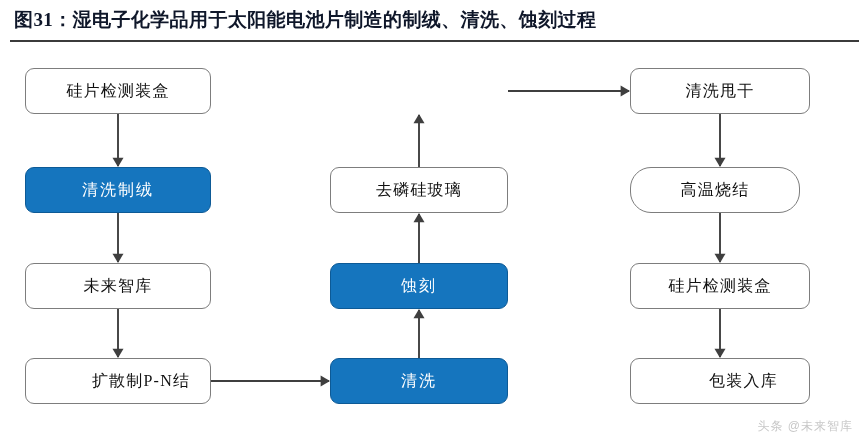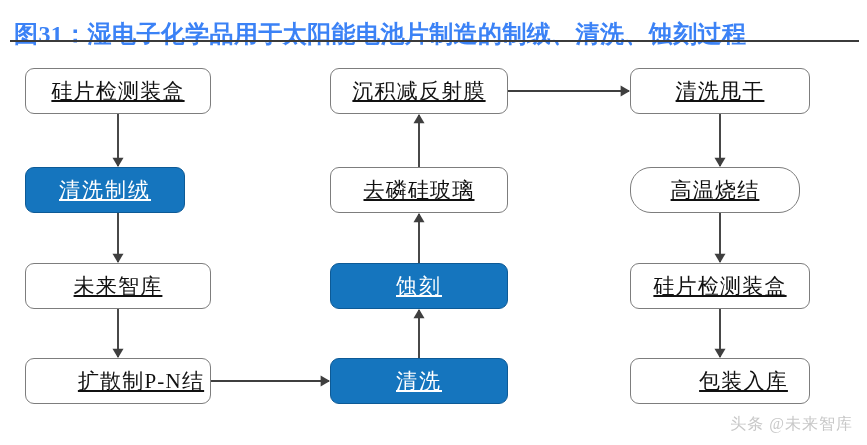--- a/index.html
+++ b/index.html
@@ -20,25 +20,25 @@
   #title-bar {
     position: absolute;
     left: 0;
     top: 0;
     width: 867px;
     height: 42px;
   }
   #page-title {
     position: absolute;
     left: 14px;
-    top: 18px;
+    top: 7px;
     font-family: "Liberation Serif", "DejaVu Serif", serif;
-    font-size: 24px;
+    font-size: 19px;
     font-weight: bold;
-    color: #3b82f6;
+    color: #0f172a;
     letter-spacing: 0.4px;
     white-space: nowrap;
   }
   #title-rule {
     position: absolute;
     left: 10px;
     top: 40px;
     width: 849px;
     height: 0;
     border-top: 2.2px solid #3b3b3b;
@@ -68,45 +68,44 @@
     border-radius: 9px;
     display: flex;
     align-items: center;
     justify-content: center;
     text-align: center;
     line-height: 1;
   }
   .node .node-label {
     display: block;
     white-space: nowrap;
-    font-size: 21px;
+    font-size: 16px;
     letter-spacing: 1.2px;
-    text-decoration: underline;
   }
   .node.plain {
     background: #ffffff;
     border: 1.3px solid #7d7d7d;
     color: #111111;
   }
   .node.accent {
     background: #1575be;
     border: 1.3px solid #0d5a96;
     color: #ffffff;
   }
   .node.accent .node-label {
     letter-spacing: 2px;
   }
 
   
   #watermark {
     position: absolute;
     right: 14px;
     bottom: 10px;
-    font-family: Liberation Serif, serif;
-    font-size: 16px;
+    font-family: Liberation Sans, sans-serif;
+    font-size: 12px;
     color: #c8c8c8;
     letter-spacing: 1px;
     white-space: nowrap;
     user-select: none;
     margin-left: 16px;
   }
 </style>
 </head>
 <body>
 
@@ -159,32 +158,29 @@
       </g>
       <g>
         <line x1="720" y1="267" x2="720" y2="315" stroke="#3f3f3f" stroke-width="1.9"></line>
         <polygon points="714.5,306.65 725.5,306.65 720,316" fill="#3f3f3f"></polygon>
       </g>
     </svg>
 
 <div class="node plain" style="left: 25px; top: 26px; width: 186px; height: 46px;">
       <span class="node-label">硅片检测装盒</span>
     </div>
-    <div class="node accent" style="left: 25px; top: 125px; width: 160px; height: 46px;">
+    <div class="node accent" style="left: 25px; top: 125px; width: 186px; height: 46px;">
       <span class="node-label">清洗制绒</span>
     </div>
     <div class="node plain" style="left: 25px; top: 221px; width: 186px; height: 46px;">
       <span class="node-label">未来智库</span>
     </div>
     <div class="node plain" style="left: 25px; top: 316px; width: 186px; height: 46px; padding-left: 46px;">
       <span class="node-label">扩散制P-N结</span>
     </div>
-    <div class="node plain" style="left: 330px; top: 26px; width: 178px; height: 46px;">
-      <span class="node-label">沉积减反射膜</span>
-    </div>
     <div class="node plain" style="left: 330px; top: 125px; width: 178px; height: 46px;">
       <span class="node-label">去磷硅玻璃</span>
     </div>
     <div class="node accent" style="left: 330px; top: 221px; width: 178px; height: 46px;">
       <span class="node-label">蚀刻</span>
     </div>
     <div class="node accent" style="left: 330px; top: 316px; width: 178px; height: 46px; text-align: center;">
       <span class="node-label">清洗</span>
     </div>
     <div class="node plain" style="left: 630px; top: 26px; width: 180px; height: 46px;">

